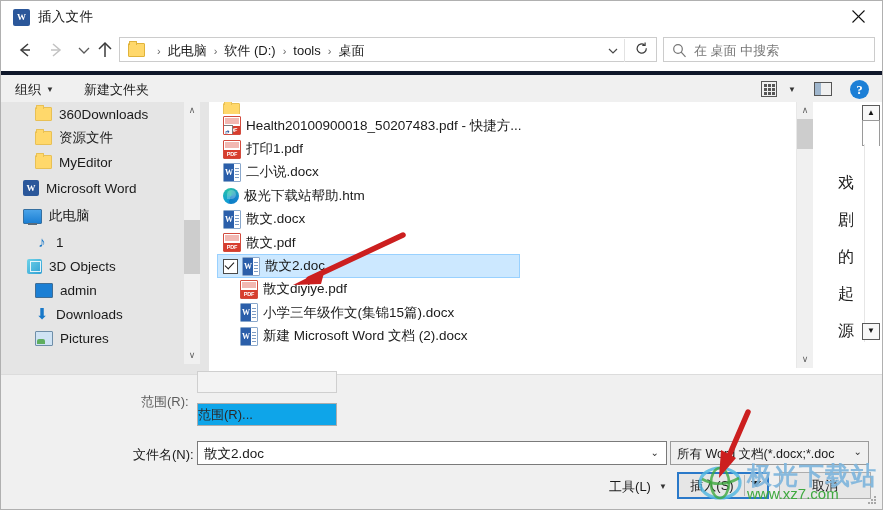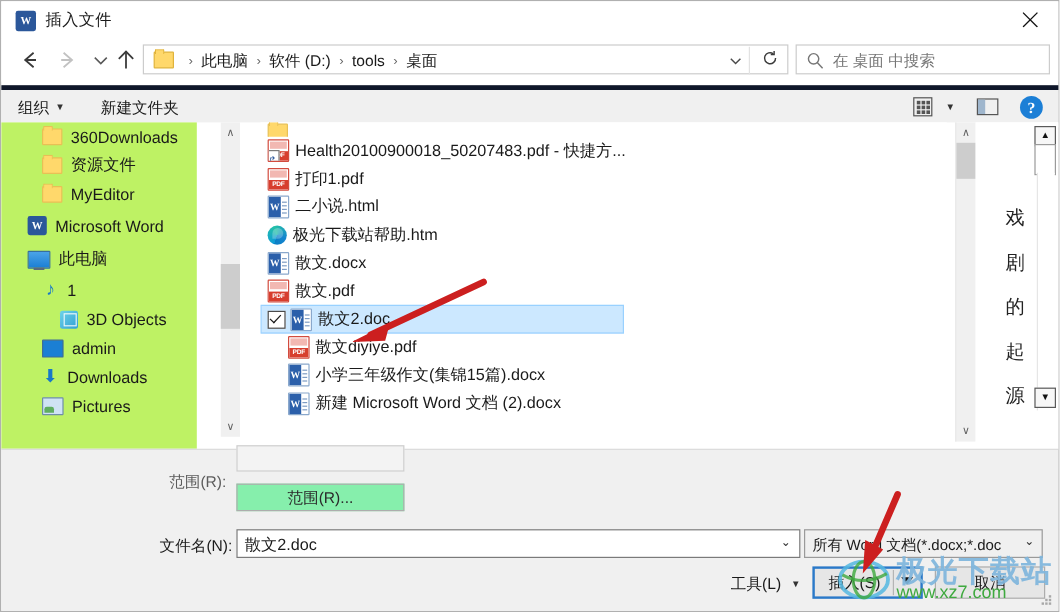--- a/index.html
+++ b/index.html
@@ -47,21 +47,21 @@
   .viewgrid{position:relative;width:16px;height:16px;border:1px solid #555;box-sizing:border-box;}
   .viewgrid i{position:absolute;width:3px;height:3px;background:#555;}
   .cmd-viewtri{position:absolute;left:787px;top:10px;font-size:8px;color:#333;}
   .cmd-pane{position:absolute;left:813px;top:7px;width:18px;height:14px;border:1px solid #555;box-sizing:border-box;}
   .cmd-pane i{position:absolute;left:0;top:0;width:6px;height:12px;background:#9fb6cd;}
   .cmd-help{position:absolute;left:849px;top:5px;width:19px;height:19px;border-radius:50%;background:#1c7fd6;color:#fff;font-size:13px;font-weight:bold;text-align:center;line-height:19px;font-family:"Liberation Serif",serif;}
 
   
   .content{position:absolute;left:0;top:101px;width:881px;height:272px;background:#ffffff;}
 
-  .navpane{position:absolute;left:0;top:0;width:163px;height:272px;background:#bef264;overflow:hidden;}
+  .navpane{position:absolute;left:0;top:0;width:208px;height:272px;background:#e5e5e5;overflow:hidden;}
   .navitem{position:relative;height:24px;display:flex;align-items:center;}
   .navitem .lbl{font-size:13.5px;color:#1a1a1a;white-space:nowrap;}
   .ico{position:relative;flex:0 0 auto;margin-right:7px;}
   .ic-folder{width:15px;height:12px;background:#ffd86b;border:1px solid #e8c055;border-radius:1px;}
   .ic-folder:before{content:"";position:absolute;left:0;top:-3px;width:6px;height:3px;background:#ffd86b;border:1px solid #e8c055;border-bottom:none;border-radius:1px 1px 0 0;}
   .ic-word{width:16px;height:16px;background:#2b579a;border-radius:2px;color:#fff;font-size:9px;font-weight:bold;line-height:16px;text-align:center;font-family:"Liberation Serif",serif;}
   .ic-pc{width:17px;height:13px;background:linear-gradient(#4aa3e8,#1b7fd4);border:1px solid #356fa0;border-radius:1px;}
   .ic-pc:after{content:"";position:absolute;left:4px;top:13px;width:9px;height:2px;background:#5a6b7a;}
   .ic-music{width:14px;height:16px;color:#1878c8;font-size:15px;line-height:15px;text-align:center;}
   .ic-3d{width:15px;height:15px;background:linear-gradient(135deg,#6fd3e8,#2e9fd4);border-radius:2px;}
@@ -106,21 +106,21 @@
   .preview-sb .sbbtn{position:absolute;right:2px;width:16px;height:15px;border:1px solid #5a5a5a;background:#f7f7f7;text-align:center;font-size:8px;line-height:14px;color:#111;}
   .preview-sb .sbup{top:3px;}
   .preview-sb .sbdn{bottom:34px;}
   .preview-sb .sbthumb{position:absolute;right:2px;top:18px;width:16px;height:24px;border:1px solid #9a9a9a;background:#ffffff;}
   .preview-sb .sbtrack{position:absolute;right:3px;top:42px;width:14px;height:198px;background:#ffffff;border-left:1px solid #e6e6e6;}
 
   
   .bottom{position:absolute;left:0;top:373px;width:881px;height:135px;background:#f0f0f0;border-top:1px solid #dcdcdc;}
   .lbl-range{position:absolute;left:140px;top:376px;font-size:13px;color:#5c5c5c;margin-top:16px;}
   .in-range{position:absolute;left:196px;top:370px;width:140px;height:22px;border:1px solid #cfcfcf;background:#f3f3f3;box-sizing:border-box;}
-  .btn-range{position:absolute;left:196px;top:402px;width:140px;height:23px;border:1px solid #adadad;background:#86efac;box-sizing:border-box;text-align:center;line-height:21px;font-size:13px;color:#2a2a2a;}
+  .btn-range{position:absolute;left:196px;top:402px;width:140px;height:23px;border:1px solid #adadad;background:#0ea5e9;box-sizing:border-box;line-height:21px;font-size:13px;color:#2a2a2a;}
   .lbl-fname{position:absolute;left:132px;top:445px;font-size:13px;color:#1a1a1a;}
   .in-fname{position:absolute;left:196px;top:440px;width:470px;height:24px;border:1px solid #7a7a7a;background:#ffffff;box-sizing:border-box;}
   .in-fname .val{position:absolute;left:6px;top:3px;font-size:13.5px;color:#1a1a1a;}
   .in-fname .chev{position:absolute;right:7px;top:5px;font-size:10px;color:#333;}
   .ftype{position:absolute;left:669px;top:440px;width:199px;height:24px;border:1px solid #9a9a9a;background:#f0f0f0;box-sizing:border-box;}
   .ftype .val{position:absolute;left:6px;top:4px;font-size:12.5px;color:#1a1a1a;white-space:nowrap;overflow:hidden;width:165px;}
   .ftype .chev{position:absolute;right:6px;top:4px;font-size:10px;color:#333;}
 
   .btn-tools{position:absolute;left:590px;top:473px;width:78px;height:25px;font-size:13px;color:#1a1a1a;line-height:25px;text-align:center;}
   .btn-tools .tri{position:absolute;right:2px;top:0;font-size:8px;color:#333;}
@@ -264,21 +264,21 @@
         <span class="lbl">Microsoft Word</span>
       </div>
       <div class="navitem" style="padding-left:22px;height:28px">
         <span class="ico ic-pc"></span>
         <span class="lbl">此电脑</span>
       </div>
       <div class="navitem" style="padding-left:34px">
         <span class="ico ic-music">♪</span>
         <span class="lbl">1</span>
       </div>
-      <div class="navitem" style="padding-left:49px">
+      <div class="navitem" style="padding-left:26px">
         <span class="ico ic-3d"></span>
         <span class="lbl">3D Objects</span>
       </div>
       <div class="navitem" style="padding-left:34px">
         <span class="ico ic-desk"></span>
         <span class="lbl">admin</span>
       </div>
       <div class="navitem" style="padding-left:34px">
         <span class="ico ic-down">⬇</span>
         <span class="lbl">Downloads</span>
@@ -314,21 +314,21 @@
         <span class="fname">打印1.pdf</span>
       </div>
       <div class="frow">
         <span class="fico fico-doc">
             <span class="sq">W</span>
             <span class="ln" style="top:4px"></span>
             <span class="ln" style="top:7px"></span>
             <span class="ln" style="top:10px"></span>
             <span class="ln" style="top:13px"></span>
           </span>
-        <span class="fname">二小说.html</span>
+        <span class="fname">二小说.docx</span>
       </div>
       <div class="frow">
         <span class="fico fico-edge"></span>
         <span class="fname">极光下载站帮助.htm</span>
       </div>
       <div class="frow">
         <span class="fico fico-doc">
             <span class="sq">W</span>
             <span class="ln" style="top:4px"></span>
             <span class="ln" style="top:7px"></span>

